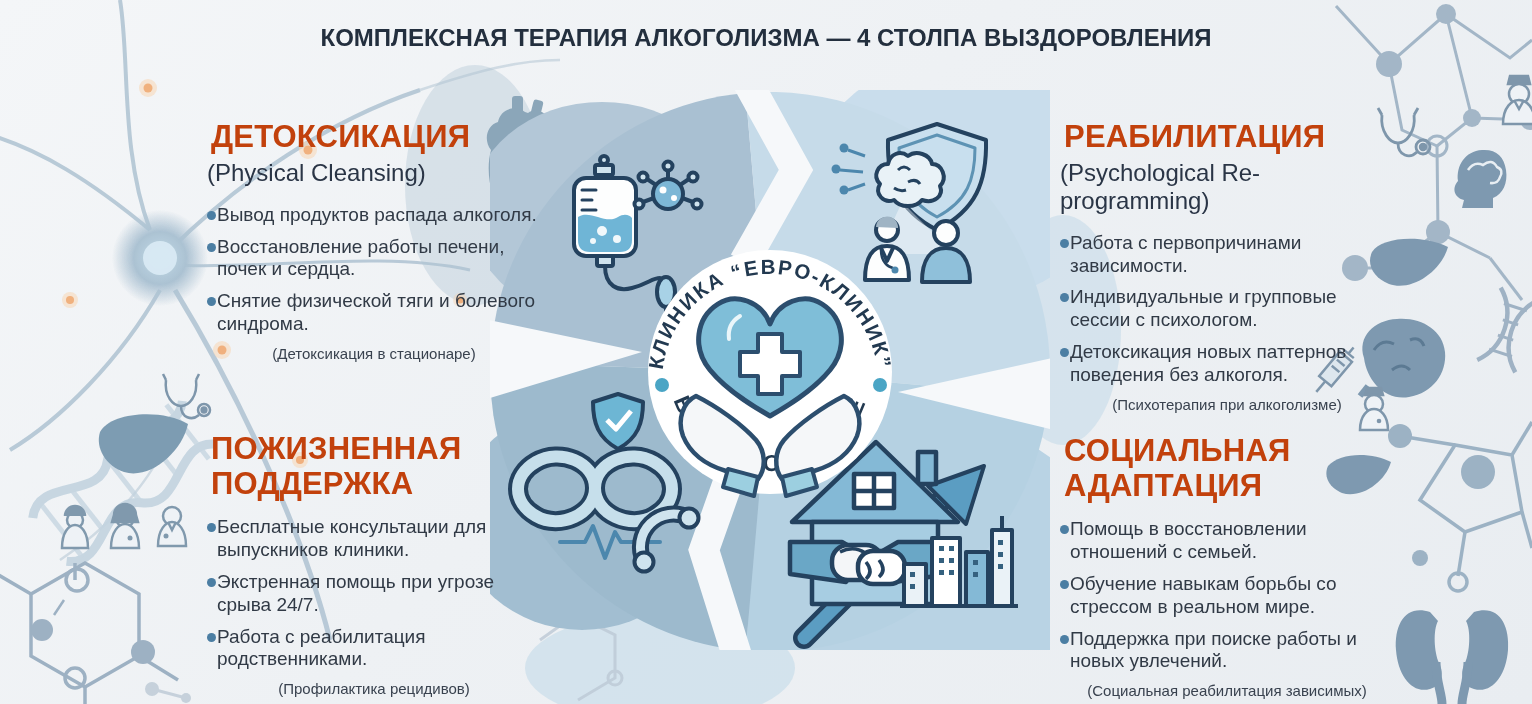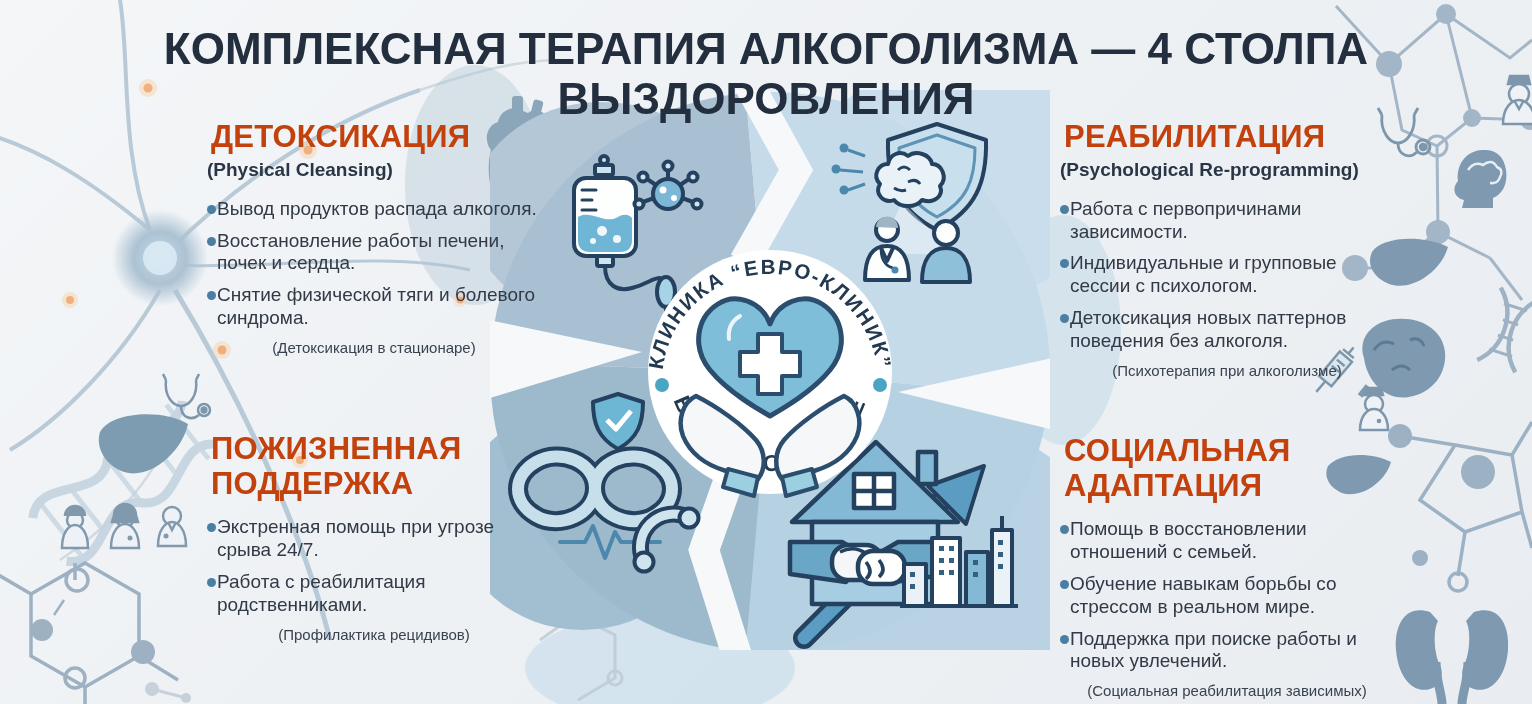--- a/index.html
+++ b/index.html
@@ -5,25 +5,25 @@
   html,body{margin:0;padding:0;}
   body{
     width:1532px;height:704px;position:relative;overflow:hidden;
     background:linear-gradient(135deg,#f4f6f8 0%,#eef1f4 45%,#e9edf1 100%);
     font-family:"Liberation Sans",sans-serif;
     -webkit-font-smoothing:antialiased;
   }
   .layer{position:absolute;top:0;left:0;}
   h1.title{
     position:absolute;top:24px;left:0;right:0;margin:0;text-align:center;
-    font-size:44px;font-weight:bold;color:#232f3e;letter-spacing:0px;z-index:5;
+    font-size:24px;font-weight:bold;color:#232f3e;letter-spacing:0px;z-index:5;
   }
   .block{position:absolute;width:334px;z-index:5;}
   .block h2{margin:4px;font-size:31px;line-height:1.12;font-weight:bold;color:#c2410c;letter-spacing:.2px;}
-  .block .sub{margin:2px 0 0;font-size:19px;color:#2a3546;font-weight:bold;}
+  .block .sub{margin:2px 0 0;font-size:24px;color:#2a3546;font-weight:normal;}
   .bullets{list-style:none;margin:17px 0 0;padding:0;}
   .bullets li{display:flex;gap:1px;margin:0 0 9px;font-size:19px;line-height:1.2;color:#313a46;}
   .bullets .dot{flex:none;width:9px;height:9px;border-radius:50%;background:#4b7ea3;margin-top:7px;}
   .note{margin-top:9px;font-size:15px;color:#39424f;text-align:center;}
   #blk-detox{left:207px;top:116px;}
   #blk-rehab{left:1060px;top:116px;}
   #blk-support{left:207px;top:428px;}
   #blk-social{left:1060px;top:430px;}
   #blk-support .bullets,#blk-social .bullets{margin-top:15px;}
   svg text{font-family:"Liberation Sans",sans-serif;}
@@ -453,20 +453,24 @@
       </li>
   </ul>
   <p class="note">(Психотерапия при алкоголизме)</p>
 </section>
 
 <section class="block" id="blk-support">
   <h2>ПОЖИЗНЕННАЯ ПОДДЕРЖКА</h2>
   <ul class="bullets">
     <li>
         <span class="dot"></span>
+        <span>Бесплатные консультации для выпускников клиники.</span>
+      </li>
+    <li>
+        <span class="dot"></span>
         <span>Экстренная помощь при угрозе срыва 24/7.</span>
       </li>
     <li>
         <span class="dot"></span>
         <span>Работа с реабилитация родственниками.</span>
       </li>
   </ul>
   <p class="note">(Профилактика рецидивов)</p>
 </section>
 

